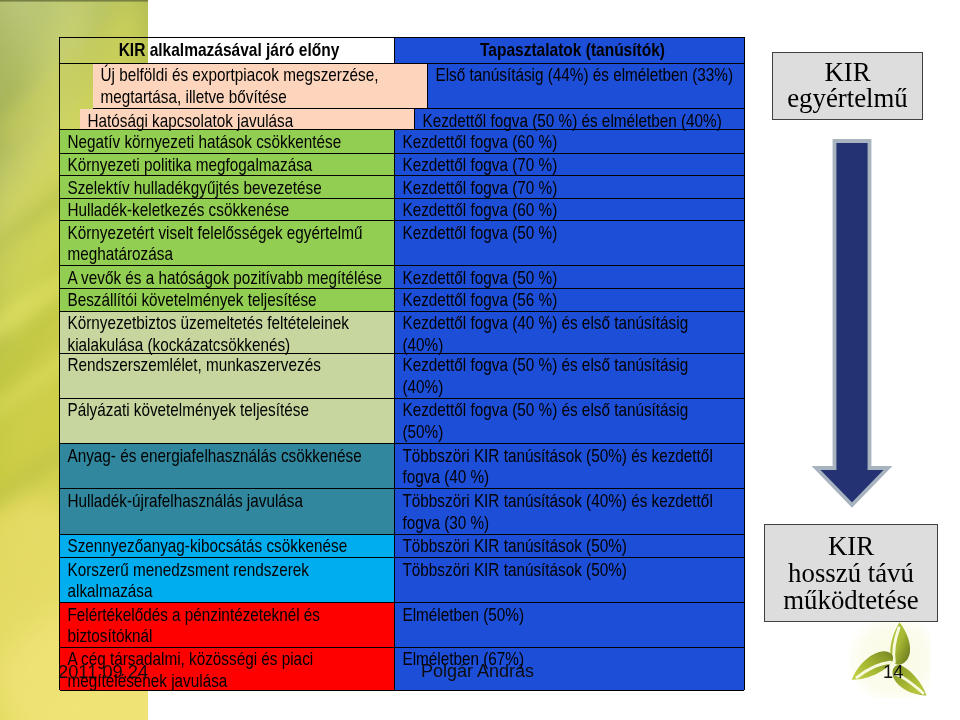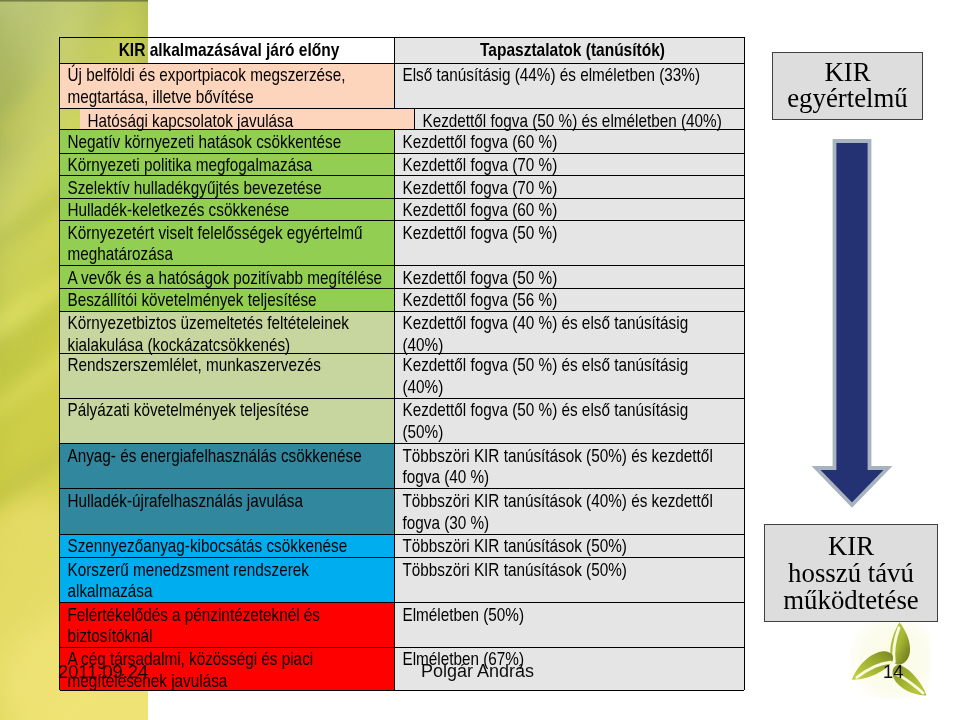--- a/index.html
+++ b/index.html
@@ -12,21 +12,21 @@
 .bg-band{position:absolute;left:0;top:0;width:148px;height:720px;}
 .bg-band svg{display:block;}
 
 
 .tbl{position:absolute;left:59px;top:37px;width:686px;height:653px;
   border:1.5px solid #000;border-bottom:none;box-sizing:border-box;background:transparent;}
 .trow{display:flex;border-bottom:1.2px solid #000;box-sizing:border-box;}
 .trow:last-child{border-bottom:1.5px solid #000;}
 .cell{box-sizing:border-box;overflow:clip;overflow-clip-margin:6px;position:relative;}
 .c1{width:335px;flex:0 0 335px;border-right:1.2px solid #000;box-sizing:border-box;}
-.c2{flex:1 1 0;min-width:0;background:#e5e5e5;position:relative;}
+.c2{flex:1 1 0;min-width:0;background:#1d4ed8;position:relative;}
 .tx{position:relative;z-index:2;font-size:19px;line-height:21.7px;color:#000;
   transform:scaleX(0.805);transform-origin:0 0;width:124.2%;
   padding:0.7px 0 0 9.3px;white-space:nowrap;}
 .ln{height:21.7px;}
 .hdr{display:flex;border-bottom:1.5px solid #000;box-sizing:border-box;height:25.5px;}
 .hdr .tx{font-weight:bold;text-align:center;padding:0.6px 0 0 0;line-height:22px;transform:scaleX(0.816);width:122.55%;}
 .hdr .c1 .tx{transform:scaleX(0.816) translateX(2.4px);}
 .hdr .c2 .tx{transform:scaleX(0.816) translateX(3.7px);}
 .hdr .c1{background:transparent;}
 .trow .c1{background:var(--swatch,transparent);}
@@ -108,21 +108,21 @@
 
  <div class="tbl">
   <div class="hdr">
    <div class="cell c1">
           <div class="tx">KIR alkalmazásával járó előny</div>
         </div>
    <div class="cell c2">
           <div class="tx">Tapasztalatok (tanúsítók)</div>
         </div>
   </div>
-  <div class="trow" style="height: 45.5px; --swatch: #FCD5BC;">
+  <div class="trow" style="height: 45.5px; margin-left: 33px; --swatch: #FCD5BC;">
    <div class="cell c1">
           <div class="tx">
             <div class="ln">Új belföldi és exportpiacok megszerzése,</div>
             <div class="ln">megtartása, illetve bővítése</div>
           </div>
         </div>
    <div class="cell c2">
           <div class="tx">
             <div class="ln">Első tanúsításig (44%) és elméletben (33%)</div>
           </div>

